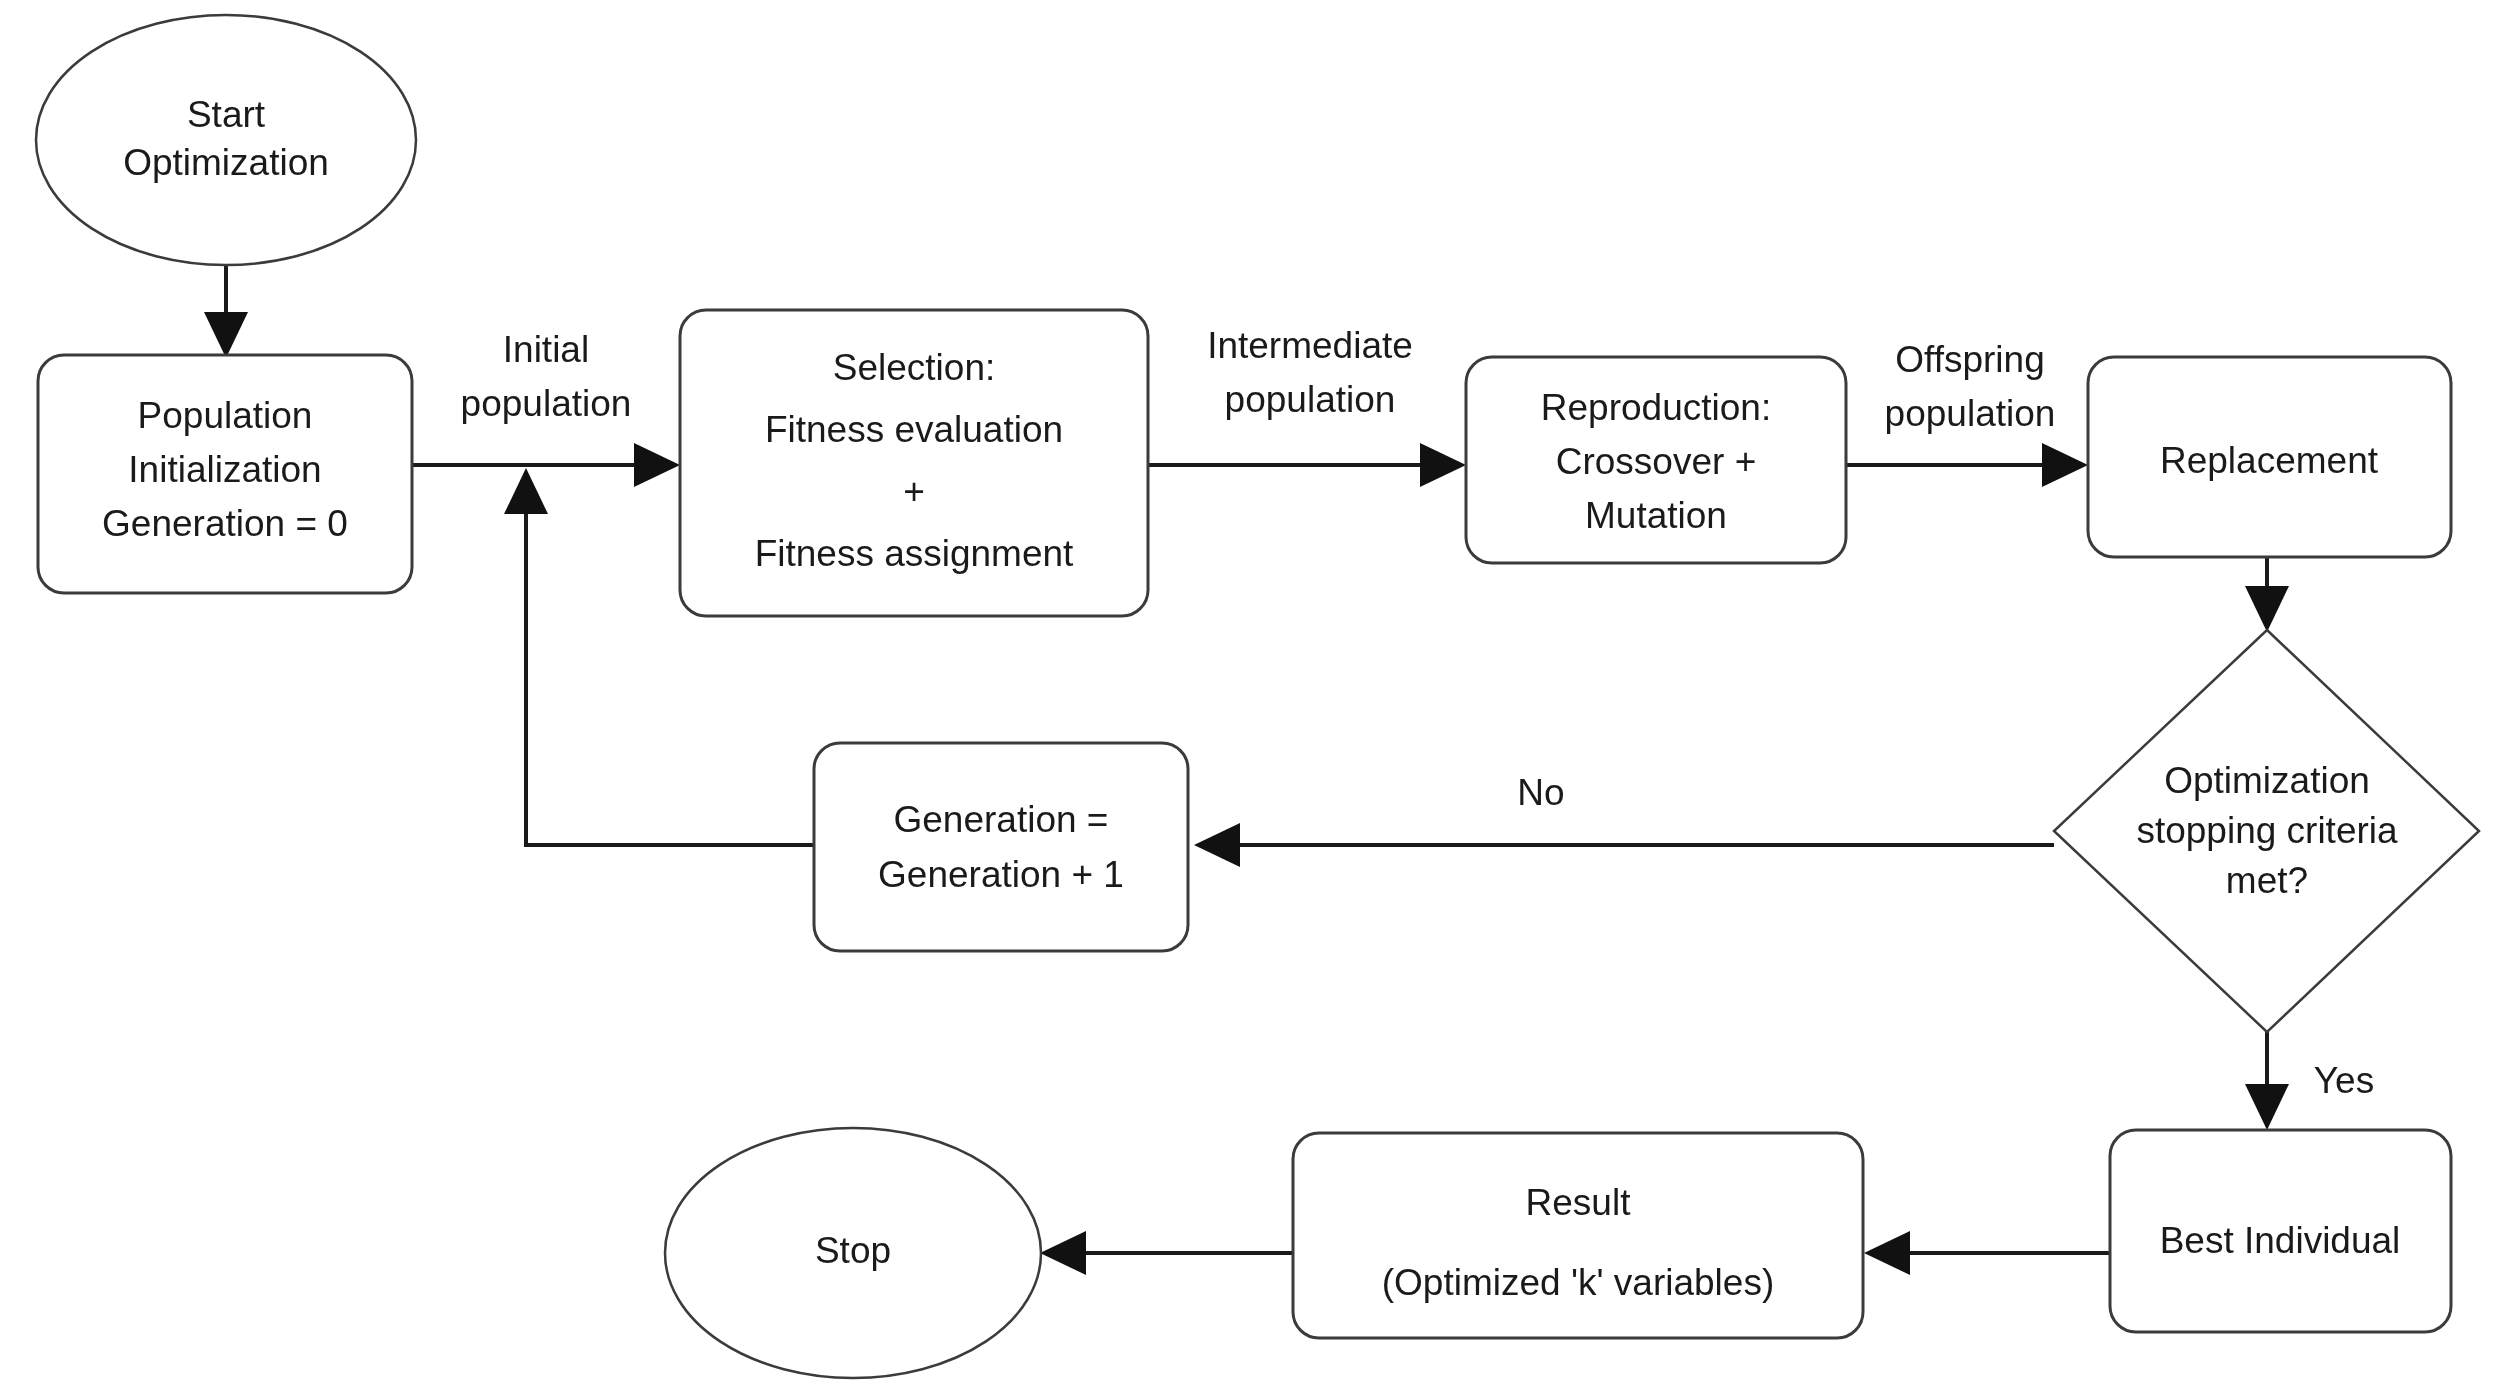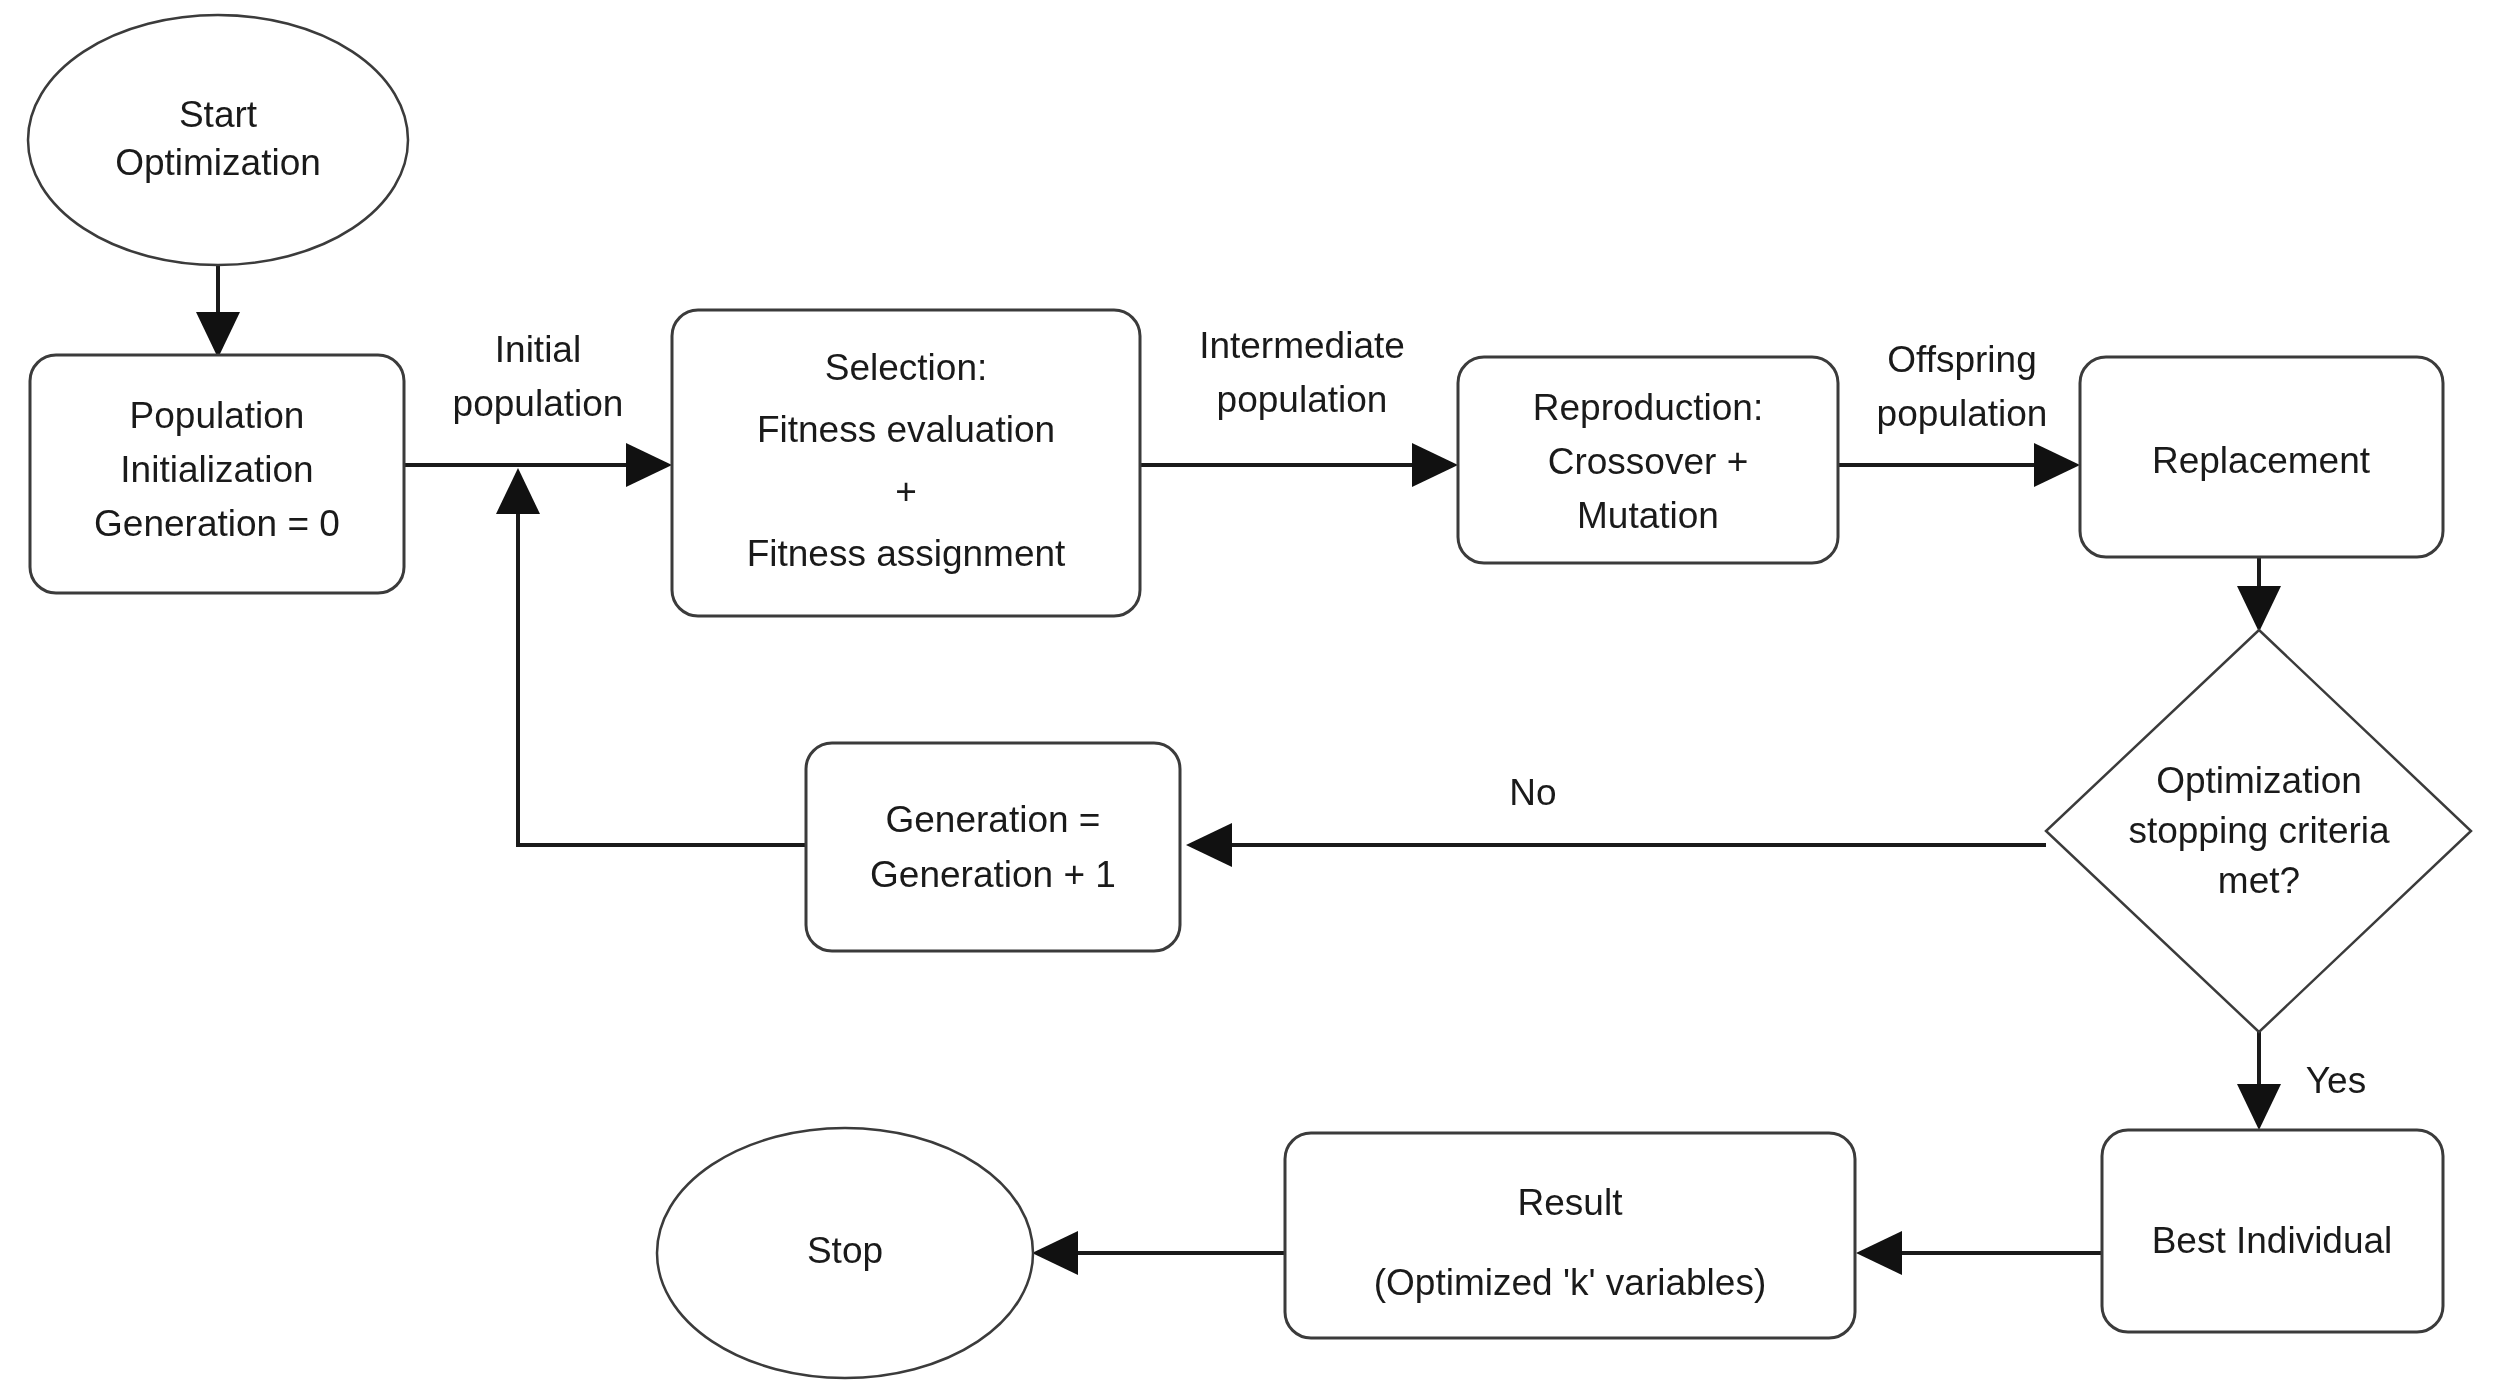--- a/index.html
+++ b/index.html
@@ -12,20 +12,21 @@
     width: 2499px;
     height: 1381px;
     font-family: "Liberation Sans", "DejaVu Sans", sans-serif;
     overflow: hidden;
   }
   #flowchart-root {
     position: relative;
     width: 2285px;
     height: 1381px;
     background: #ffffff;
+    padding-left: 8px;
   }
   svg#diagram {
     display: block;
     width: 2499px;
     height: 1381px;
   }
   .node-shape {
     fill: #ffffff;
     stroke: #3b3b3b;
     stroke-width: 3;

